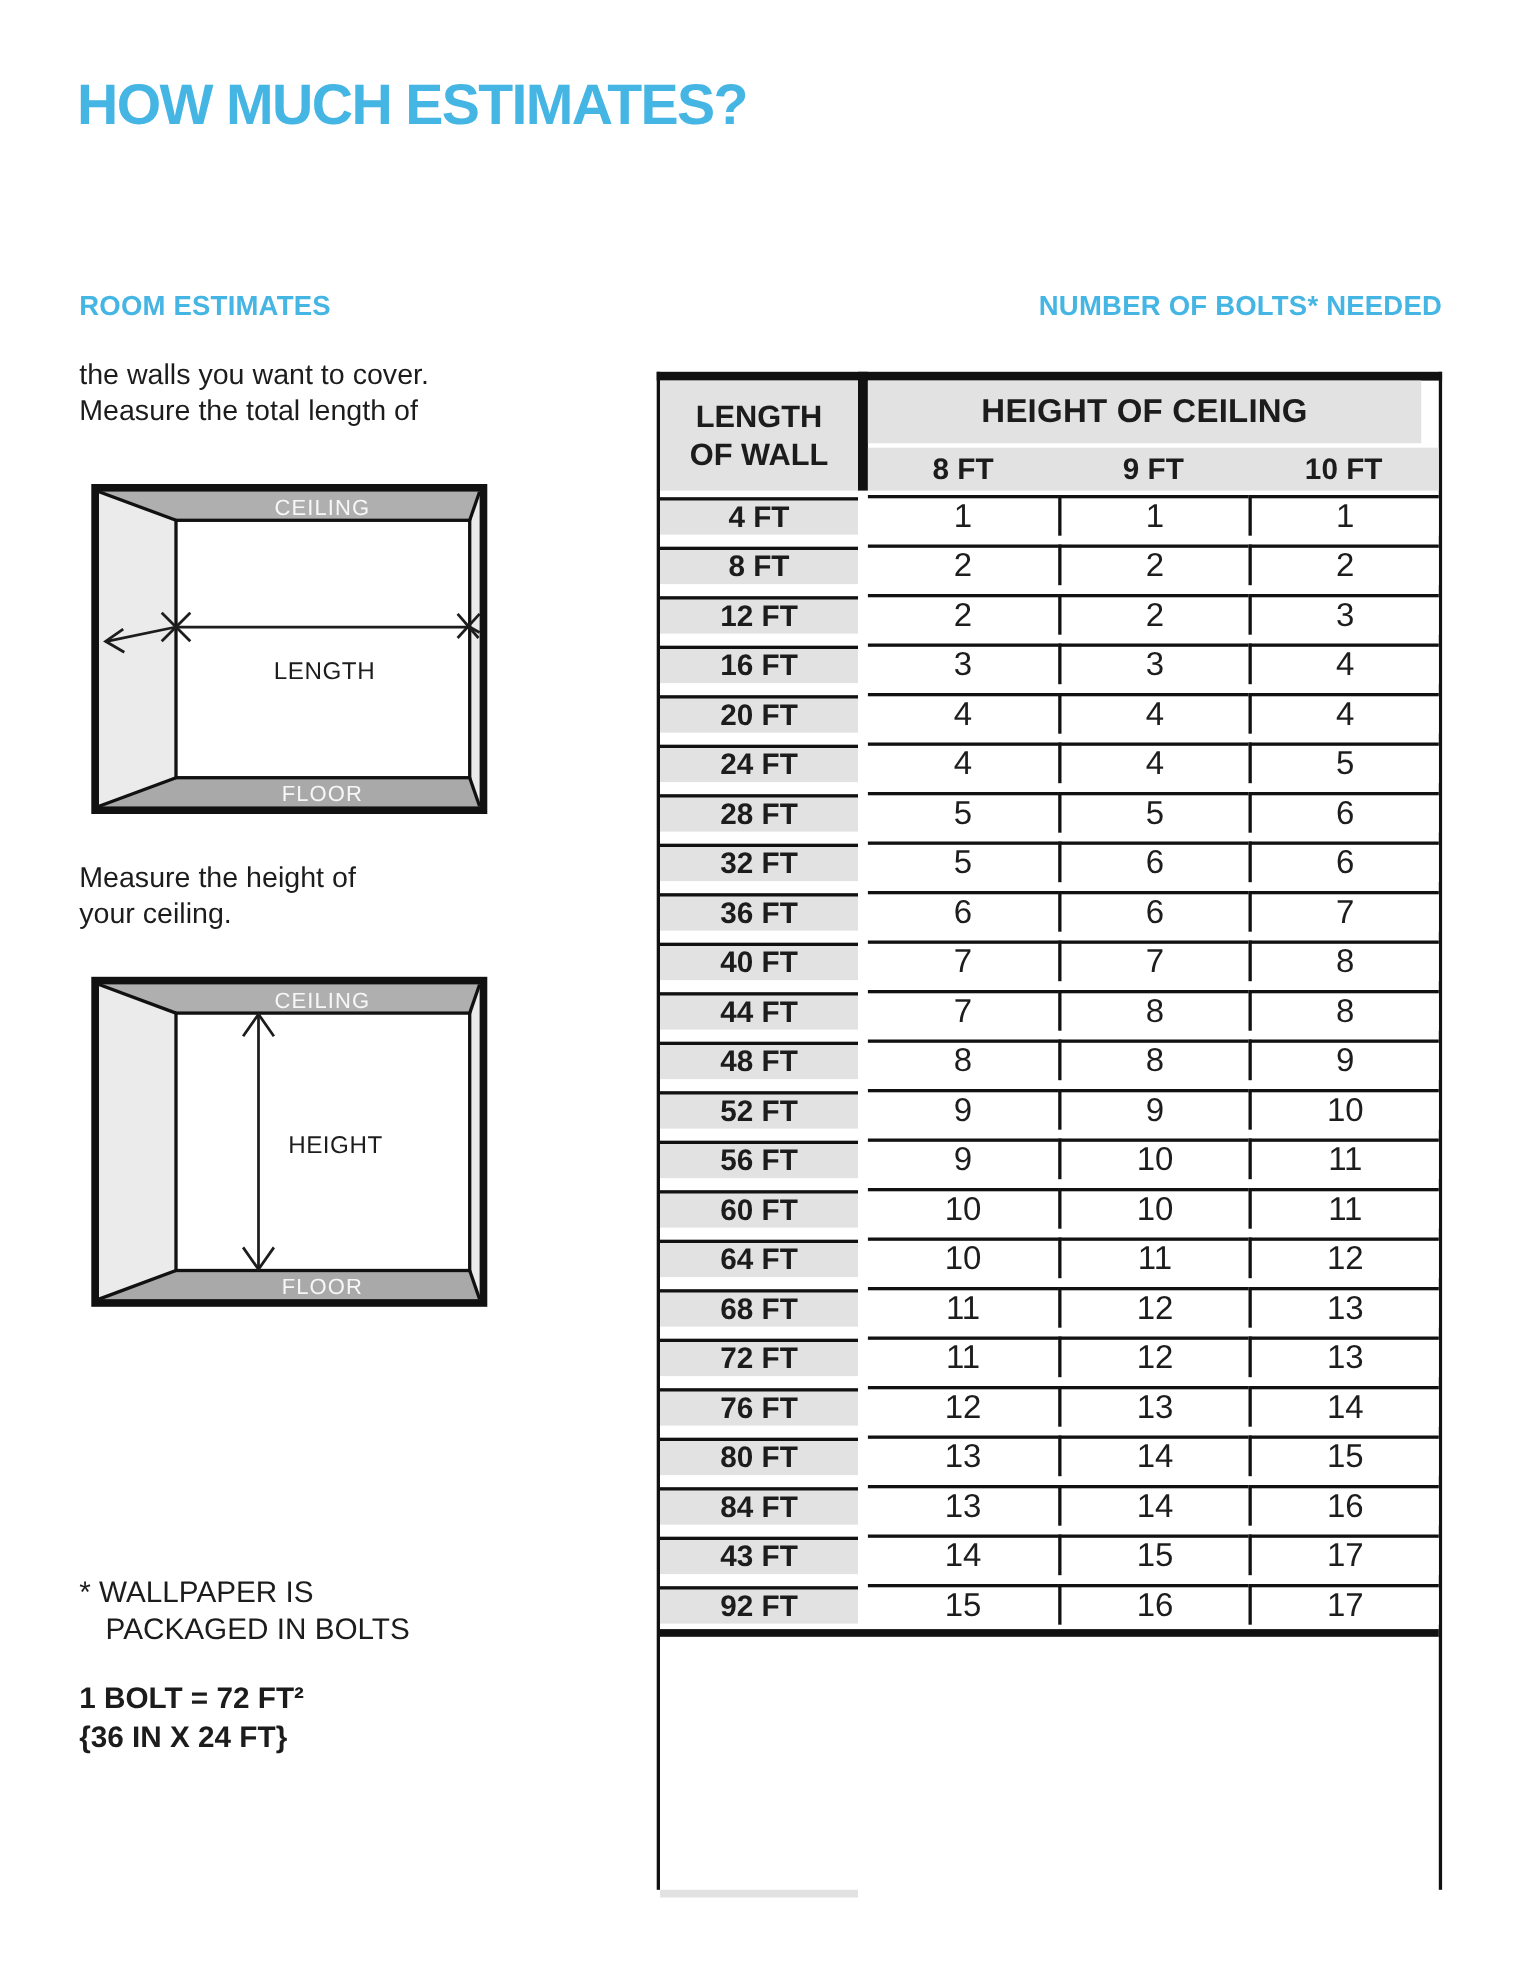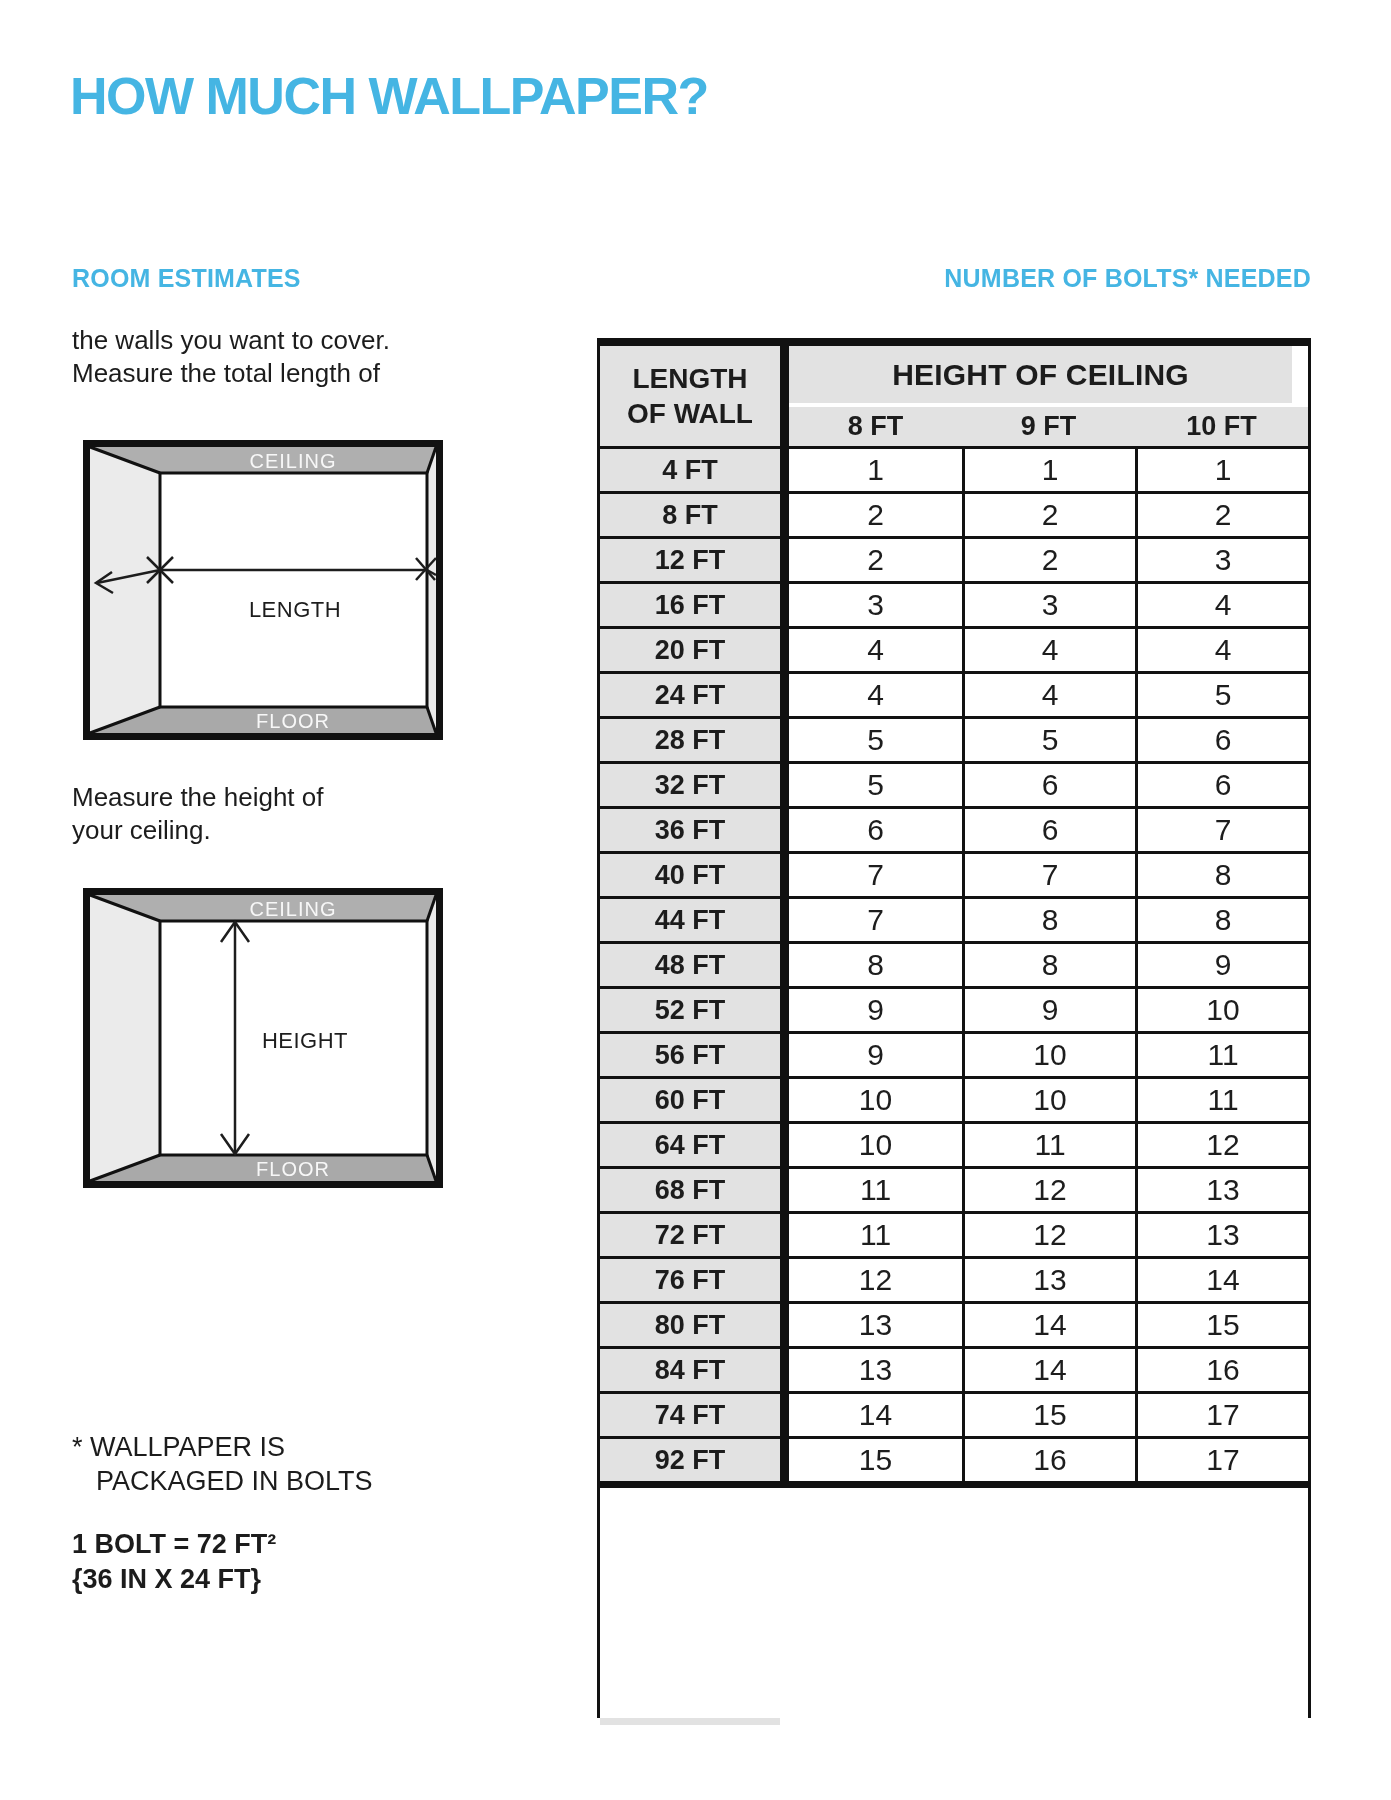--- a/index.html
+++ b/index.html
@@ -55,41 +55,41 @@
   }
   .t-sub {
     left:789px; top:407px; width:519px; height:39px; background:#e2e2e2;
     display:flex;
   }
   .t-sub .subcell {
     width:173px; display:flex; align-items:center; justify-content:center;
     font-size:27px; font-weight:bold;
   }
   .t-rows { left:600px; top:446px; width:708px; border-bottom:7px solid #111; }
-  .trow { display:flex; height:45px; }
+  .trow { display:flex; height:45px;align-items:center; }
   .trow .lbl {
     width:180px; background:#e2e2e2; border-top:3px solid #111;
     display:flex; align-items:center; justify-content:center;
     font-size:27px; font-weight:bold;
   }
   .trow .vbar { width:9px; background:#111; }
   .trow .val {
     width:173px; background:#ffffff; border-top:3px solid #111;
     display:flex; align-items:center; justify-content:center;
     font-size:30px; font-weight:normal; color:#1d1d1d;
   }
   .trow .val + .val { border-left:3px solid #111; }
   .t-stub { left:600px; top:1718px; width:180px; height:7px; background:#e2e2e2; }
 </style>
 </head>
 <body>
 
 <div class="canvas">
 
-  <div class="abs page-title">HOW MUCH WALLPAPER?</div>
+  <div class="abs page-title">HOW MUCH ESTIMATES?</div>
 
   <div class="abs section-heading h-room">ROOM ESTIMATES</div>
 
   <div class="abs body-text step1">
     <div>the walls you want to cover.</div>
     <div>Measure the total length of</div>
   </div>
 
   <svg class="abs diagram1" width="360" height="300" viewBox="0 0 360 300">
     <polygon points="7,7 353,7 344,33 77,33" fill="#afafaf"></polygon>
@@ -316,21 +316,21 @@
         <div class="val">15</div>
       </div>
       <div class="trow">
         <div class="lbl">84 FT</div>
         <div class="vbar"></div>
         <div class="val">13</div>
         <div class="val">14</div>
         <div class="val">16</div>
       </div>
       <div class="trow">
-        <div class="lbl">74 FT</div>
+        <div class="lbl">43 FT</div>
         <div class="vbar"></div>
         <div class="val">14</div>
         <div class="val">15</div>
         <div class="val">17</div>
       </div>
       <div class="trow">
         <div class="lbl">92 FT</div>
         <div class="vbar"></div>
         <div class="val">15</div>
         <div class="val">16</div>

